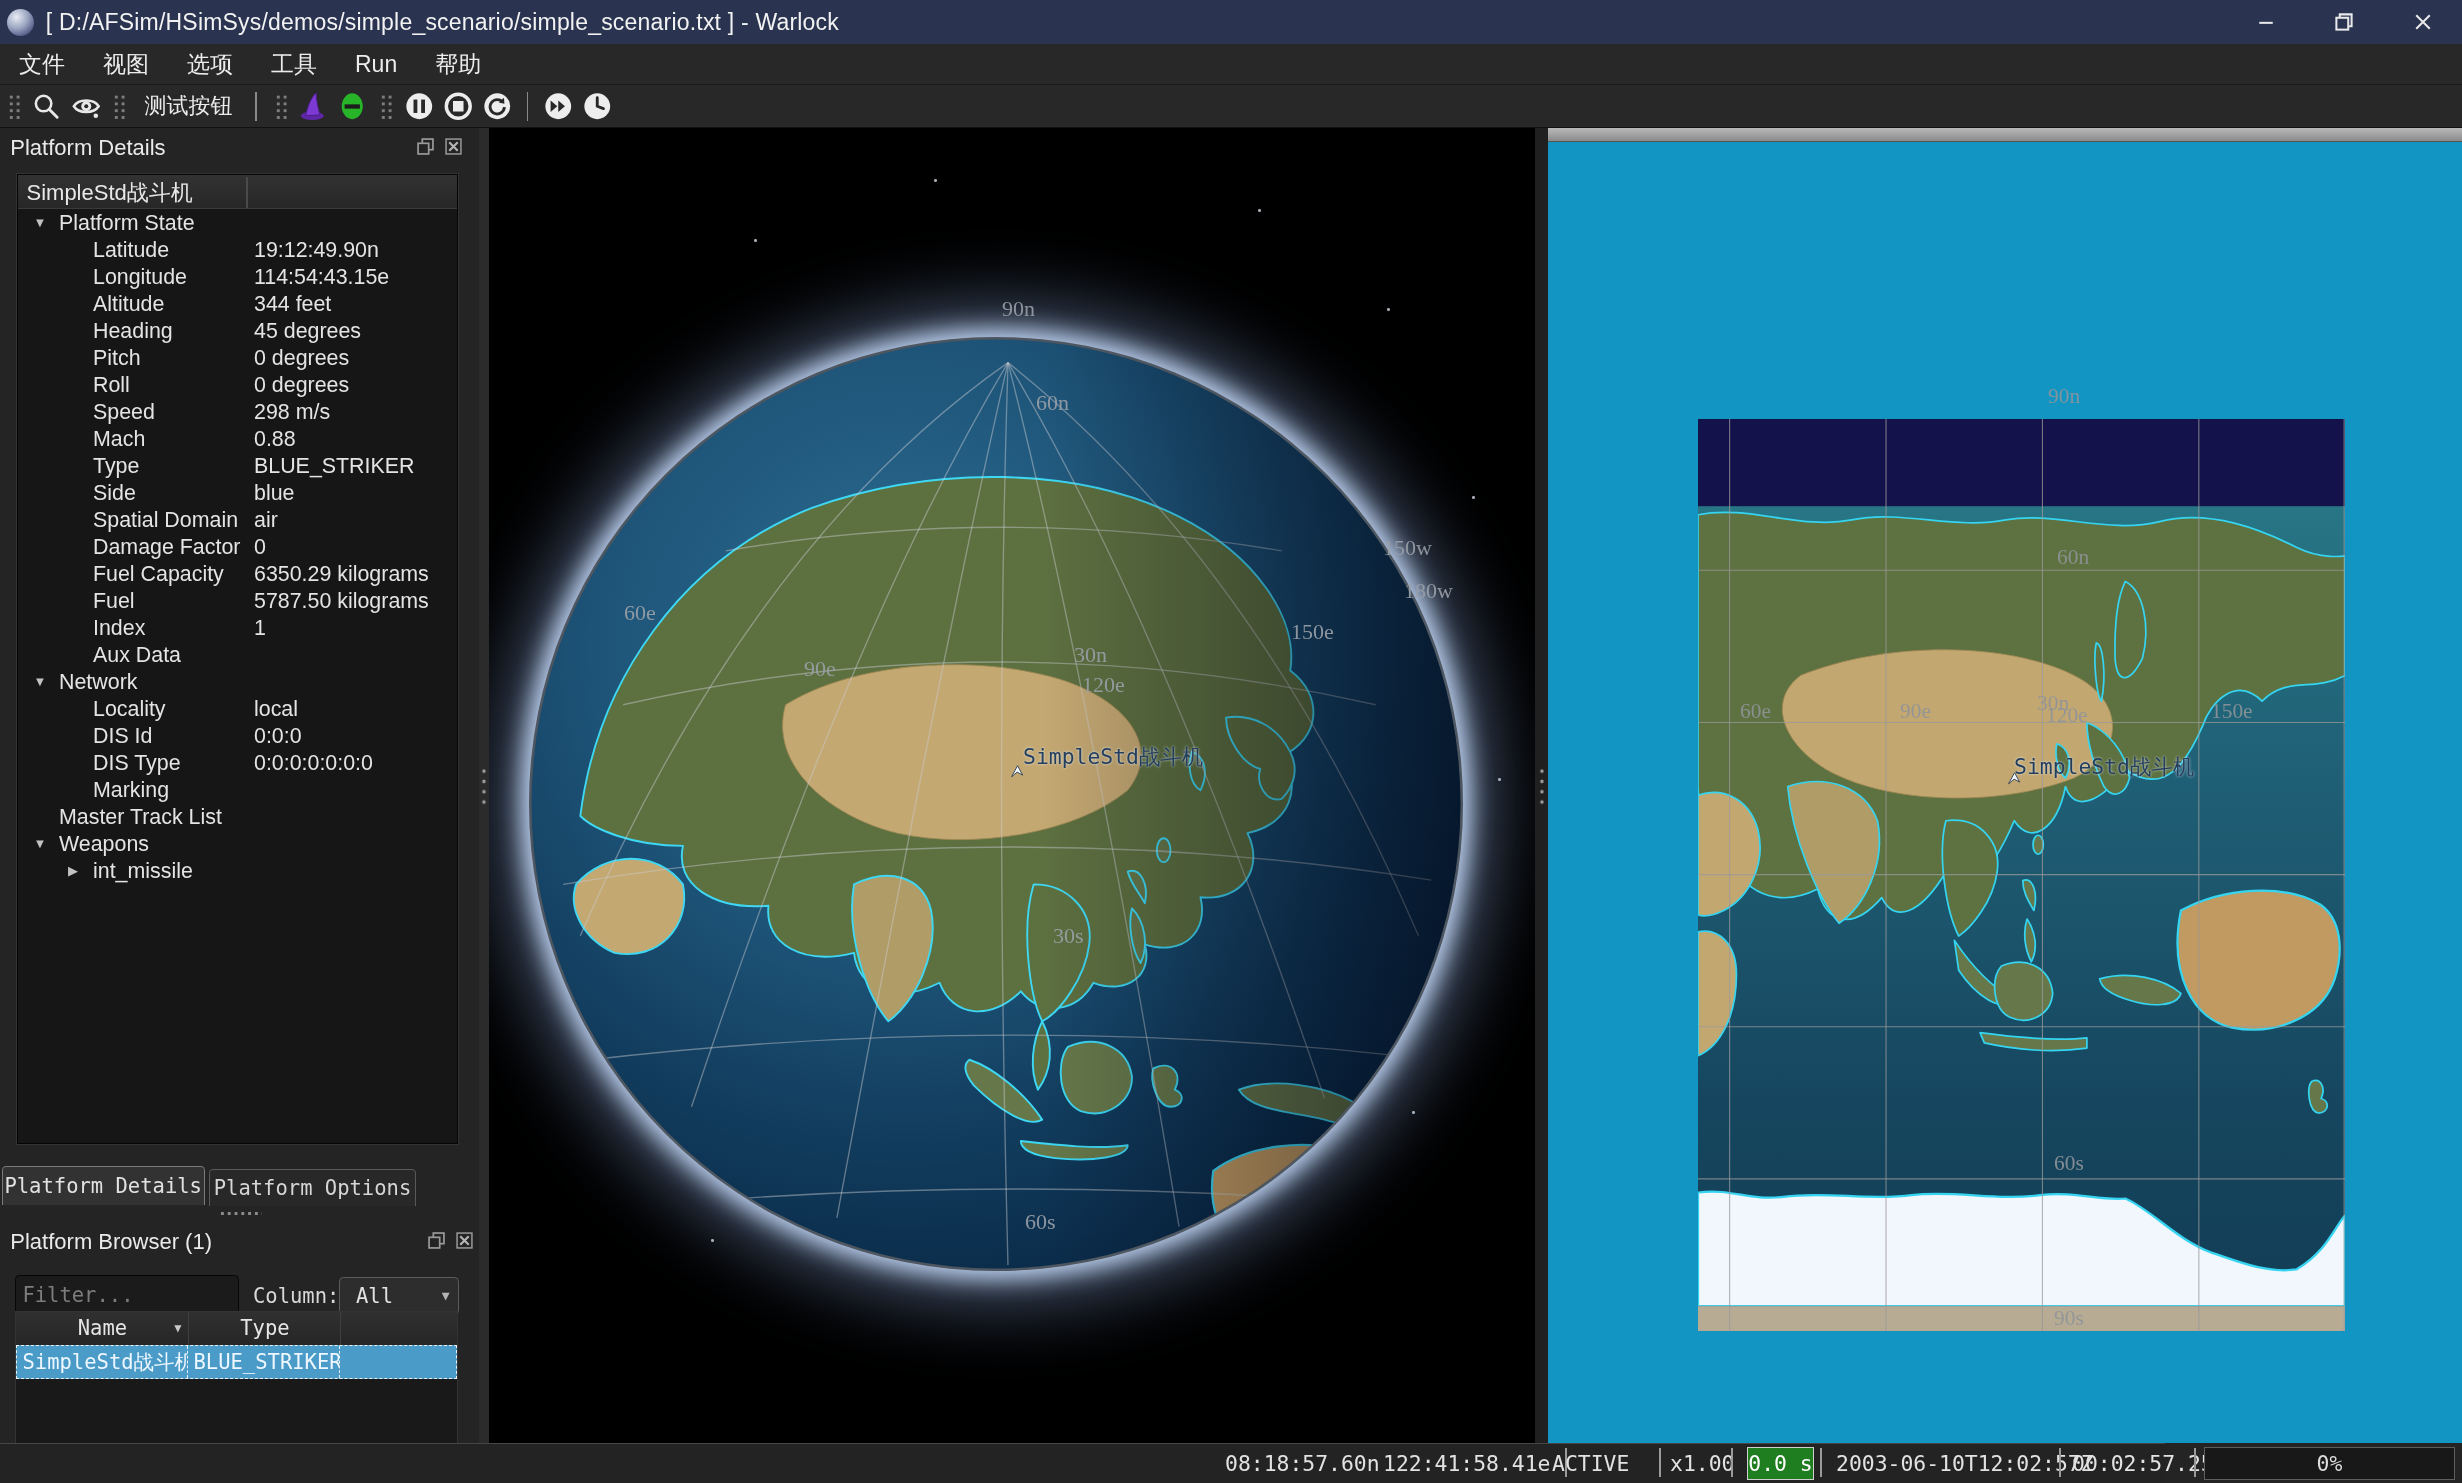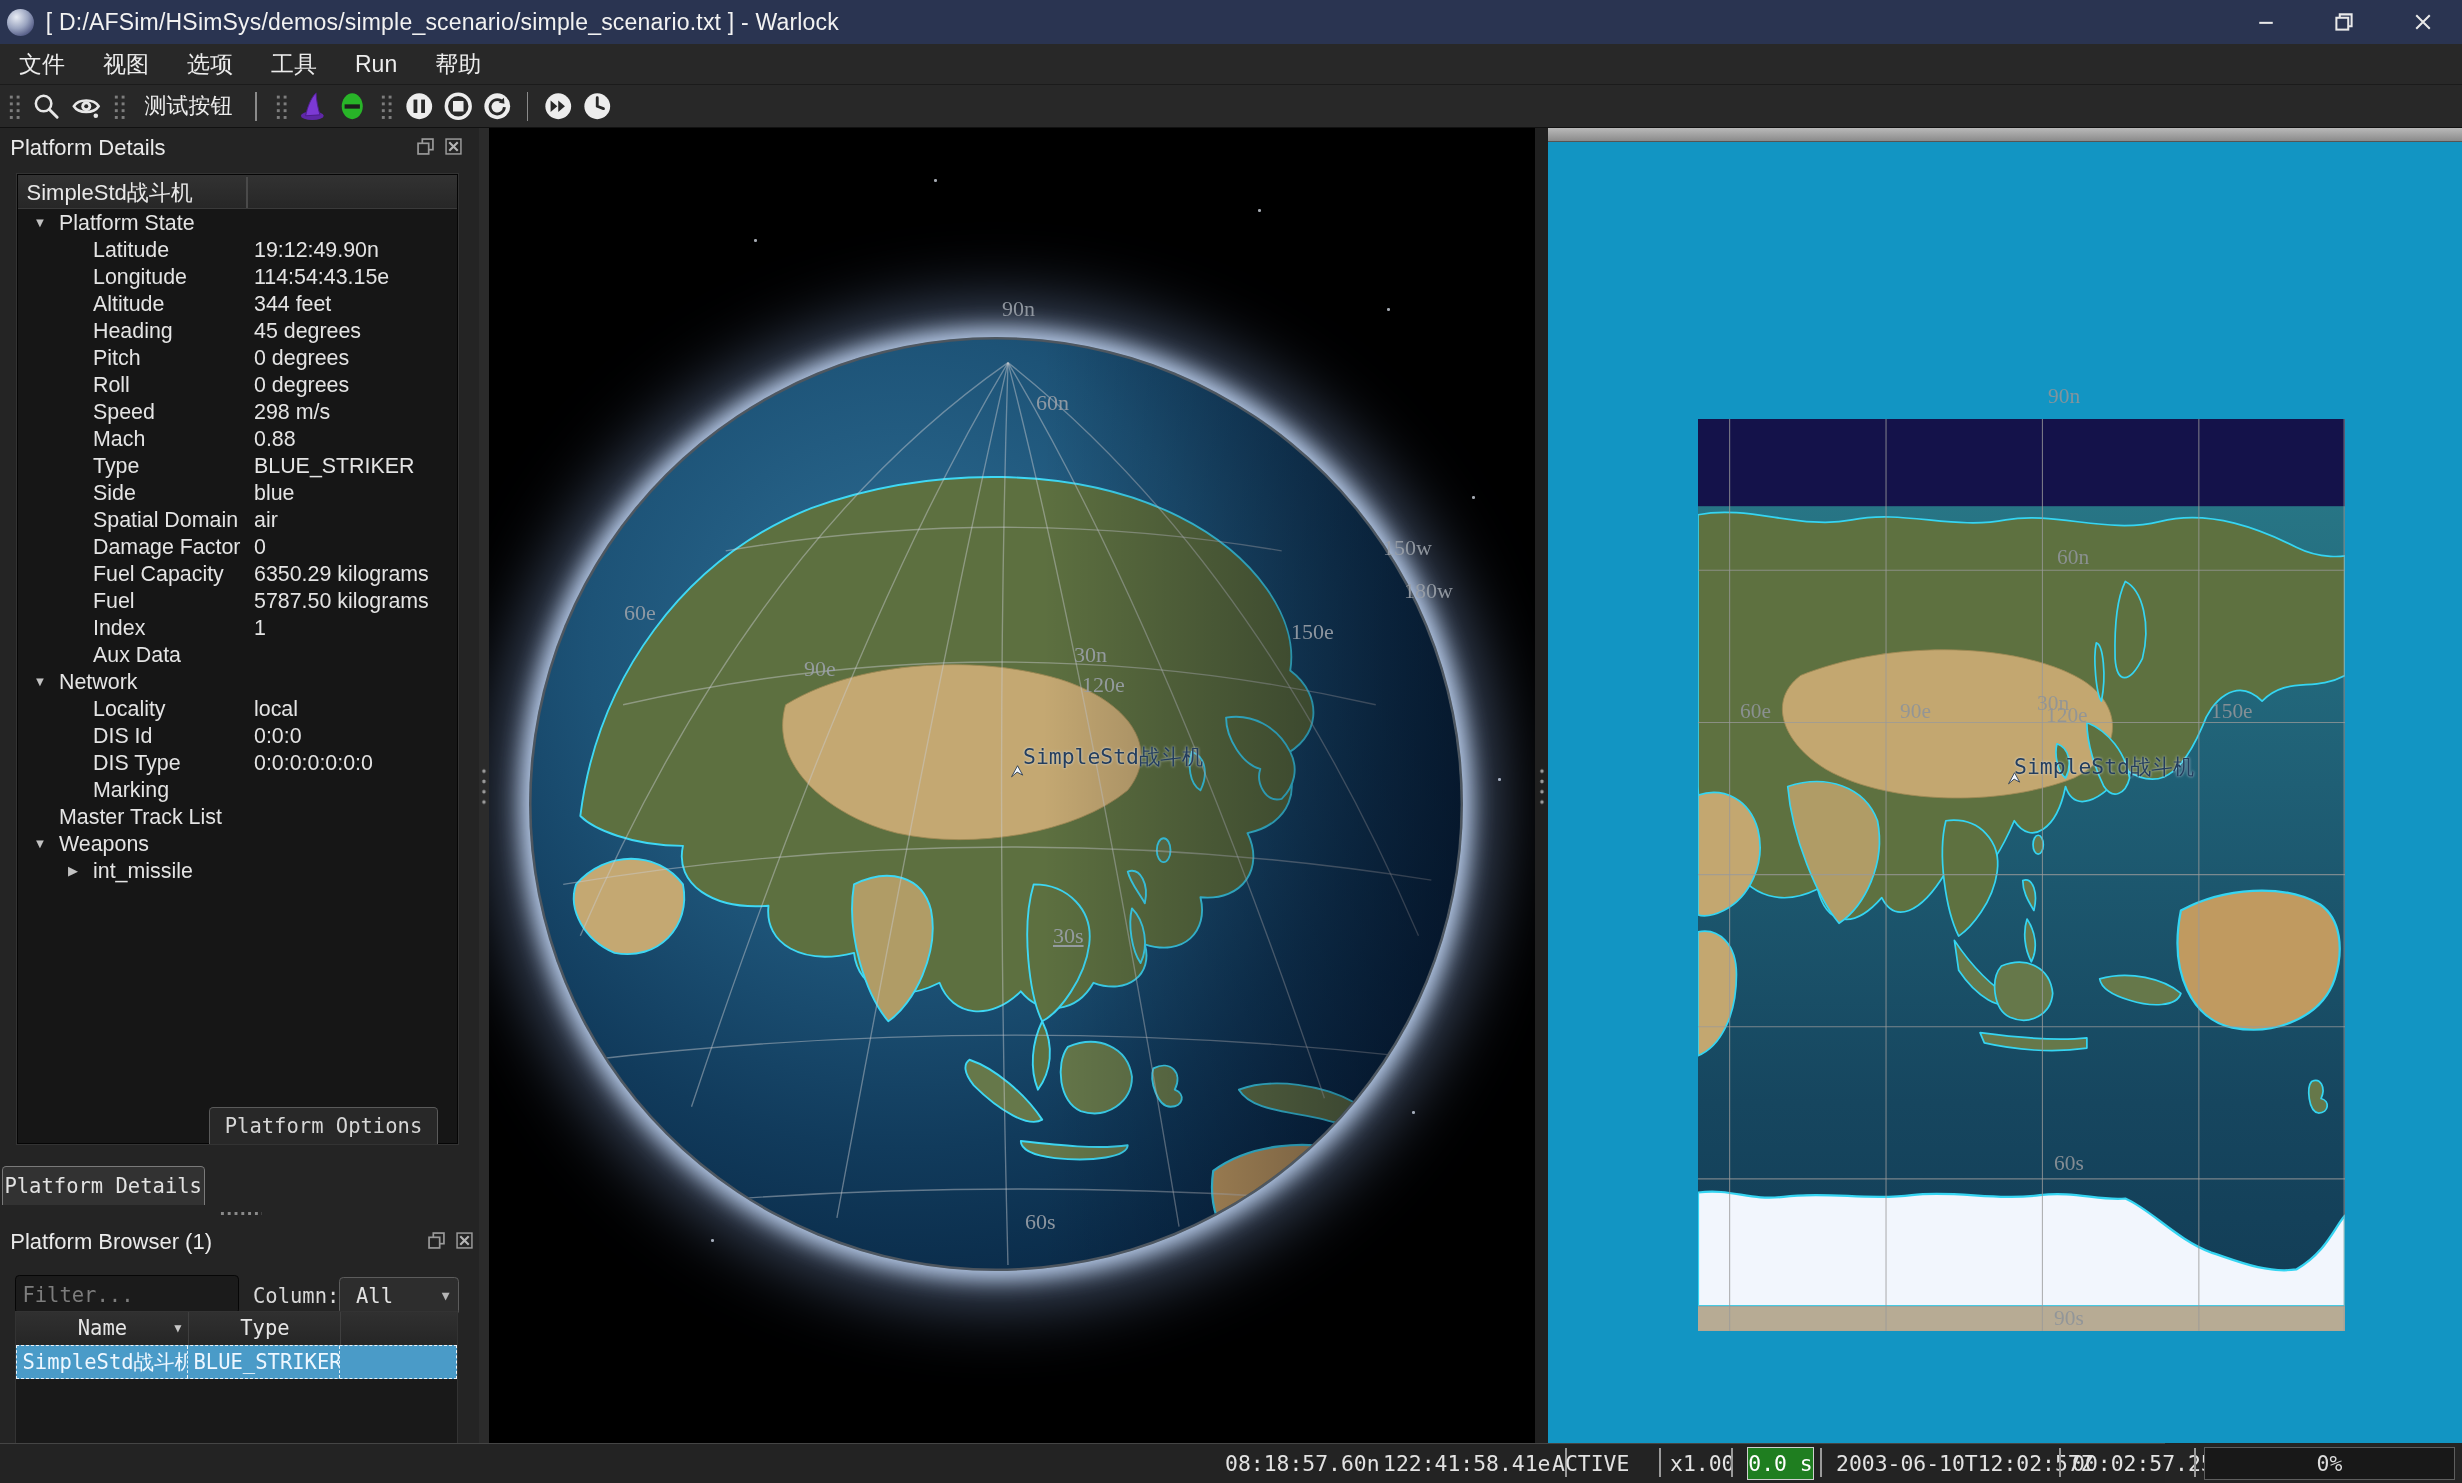--- a/index.html
+++ b/index.html
@@ -50,21 +50,21 @@
   .tree-row.lvl0 .arrow{left:15.4px;} .tree-row.lvl1 .arrow{left:50px;}
   .tree-row.lvl0 .t-label{position:absolute;left:41px;top:0;}
   .tree-row.lvl1 .t-label{position:absolute;left:75px;top:0;}
   .tree-row .t-value{position:absolute;left:236px;top:0;white-space:nowrap;}
 
   
   #tab-details{position:absolute;left:1.7px;top:1038px;width:203px;height:39px;background:#323232;
      border:0.9px solid #7a7a7a;border-bottom:none;border-radius:4.3px 4.3px 0 0;
      display:flex;align-items:center;justify-content:center;
      font-family:"DejaVu Sans Mono",monospace;font-size:20.5px;color:#e2e2e2;}
-  #tab-options{position:absolute;left:209px;top:979px;width:229px;height:37px;background:#282828;
+  #tab-options{position:absolute;left:209px;top:1041px;width:207px;height:37px;background:#282828;
      border:0.9px solid #5a5a5a;border-bottom:none;border-radius:4.3px 4.3px 0 0;
      display:flex;align-items:center;justify-content:center;
      font-family:"DejaVu Sans Mono",monospace;font-size:20.5px;color:#d6d6d6;}
   #tab-dots{position:absolute;left:219px;top:1082px;width:43px;height:6.8px;
      background-image:radial-gradient(circle,#8a8a8a 1.5px,transparent 1.7px);background-size:6.8px 6.8px;}
 
   
   #pb-filter{position:absolute;left:15.4px;top:1147px;width:224px;height:39px;background:#1b1b1b;
      border:0.9px solid #060606;border-radius:4.3px;color:#bdbdbd;
      font-family:"DejaVu Sans Mono",monospace;font-size:20.5px;padding:0 6px;outline:none;}
@@ -501,21 +501,21 @@
 
     <span class="geo-label" style="left: 513px; top: 168px;">90n</span>
       <span class="geo-label" style="left: 547px; top: 262px;">60n</span>
       <span class="geo-label" style="left: 135px; top: 472px;">60e</span>
       <span class="geo-label" style="left: 315px; top: 528px;">90e</span>
       <span class="geo-label" style="left: 585px; top: 514px;">30n</span>
       <span class="geo-label" style="left: 593px; top: 544px;">120e</span>
       <span class="geo-label" style="left: 802px; top: 491px;">150e</span>
       <span class="geo-label" style="left: 894px; top: 407px;">150w</span>
       <span class="geo-label" style="left: 915px; top: 450px;">180w</span>
-      <span class="geo-label" style="left: 564px; top: 795px; text-decoration: underline;">30s</span>
+      <span class="geo-label" style="left: 564px; top: 795px;">30s</span>
       <span class="geo-label" style="left: 536px; top: 1081px;">60s</span>
 
     <svg class="plane-icon" style="left:520px;top:636px;" viewBox="0 0 18 18">
       <path d="M3,15 L10,2 L16,13 L9.5,9.5 Z" fill="#f4f8ff" stroke="#20344d" stroke-width="1"></path>
       </svg>
     <span class="plat-label" style="left:534px;top:614px;">SimpleStd战斗机</span>
   </div>
 
   <div id="map-panel">
     <div id="map-topbar"></div>

